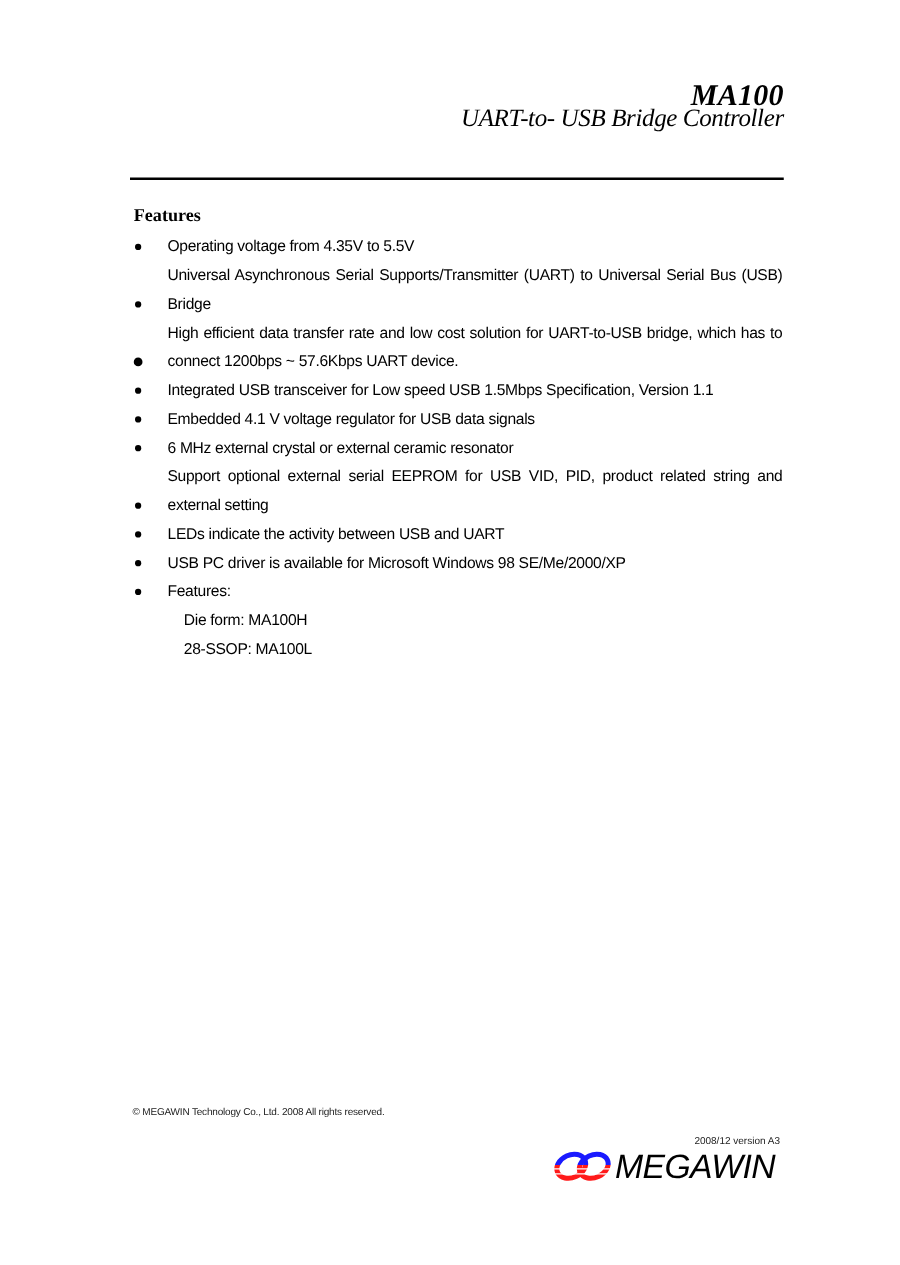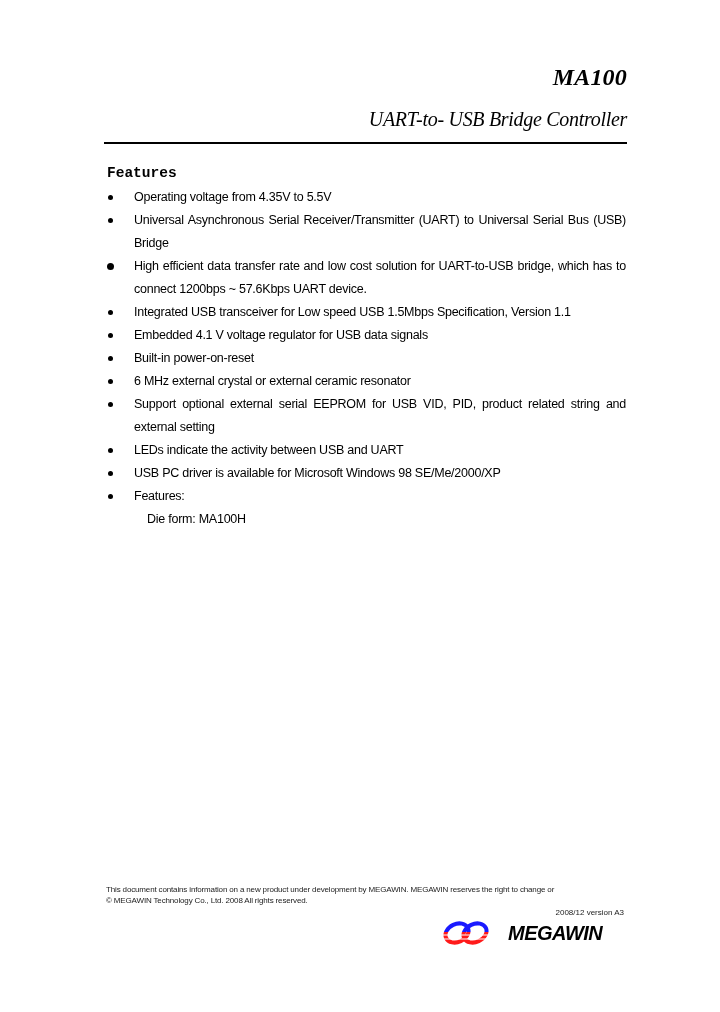--- a/index.html
+++ b/index.html
@@ -5,38 +5,38 @@
   html, body { margin: 0; padding: 0; background: #ffffff; }
   body { width: 720px; height: 1012px; position: relative; overflow: hidden; color: #000; }
   .page { position: absolute; left: 0; top: 0; width: 720px; height: 1012px; }
 
   .doc-title {
     position: absolute; right: 93px; top: 64px;
     font-family: "Liberation Serif", serif; font-style: italic; font-weight: bold;
     font-size: 24px; letter-spacing: 0.2px;
   }
   .doc-subtitle {
-    position: absolute; right: 93px; top: 108px;
+    position: absolute; right: 93px; top: 84px;
     font-family: "Liberation Serif", serif; font-style: italic;
     font-size: 20px; letter-spacing: -0.3px;
   }
   .rule {
     position: absolute; left: 104px; top: 142px; width: 523px; height: 2px; background: #000;
   }
 
   .features-heading {
     position: absolute; left: 107px; top: 165px;
-    font-family: Liberation Mono, monospace; font-weight: bold; font-size: 14.5px;
+    font-family: Liberation Serif, serif; font-weight: bold; font-size: 14.5px;
   }
   .features {
     position: absolute; left: 104px; top: 186px; width: 522px;
     font-family: "Liberation Sans", sans-serif; font-size: 12.5px; line-height: 23px;
     letter-spacing: -0.25px;
   }
-  .feature { display: flex; align-items: flex-start; }
+  .feature { display: flex; align-items: flex-end; }
   .bullet {
     flex: 0 0 30px; position: relative; height: 23px;
   }
   .bullet::before {
     content: ""; position: absolute; left: 4px; top: 9px; width: 5px; height: 5px;
     background: #000; border-radius: 50%;
   }
   .bullet.large::before { left: 3px; top: 8px; width: 7px; height: 7px; }
   .feature-text { flex: 1; text-align: justify; }
   .pkg-lines { padding-left: 43px; }
@@ -49,58 +49,54 @@
   }
   .footer-version {
     position: absolute; right: 96px; top: 908px;
     font-family: "Liberation Sans", sans-serif; font-size: 8px; color: #222;
   }
   .logo {
     position: absolute; left: 440px; top: 920px; height: 26px; display: flex; align-items: center;
   }
   .logo-mark { width: 52px; height: 26px; }
   .logo-text {
-    font-family: "Liberation Sans", sans-serif; font-weight: bold; font-style: italic;
-    font-size: 20px; letter-spacing: -0.5px; margin-left: 16px; line-height: 26px;
+    font-family: "Liberation Sans", sans-serif; font-weight: normal; font-style: italic;
+    font-size: 27px; letter-spacing: -0.5px; margin-left: 0; line-height: 26px;
   }
 </style>
 </head>
 <body>
 
 <div class="page">
   <div class="doc-title">MA100</div>
   <div class="doc-subtitle">UART-to- USB Bridge Controller</div>
   <div class="rule"></div>
 
   <div class="features-heading">Features</div>
 
   <div class="features">
     <div class="feature">
       <span class="bullet"></span>
       <span class="feature-text">Operating voltage from 4.35V to 5.5V</span>
     </div>
     <div class="feature">
       <span class="bullet"></span>
-      <span class="feature-text">Universal Asynchronous Serial Receiver/Transmitter (UART) to Universal Serial Bus (USB) Bridge</span>
+      <span class="feature-text">Universal Asynchronous Serial Supports/Transmitter (UART) to Universal Serial Bus (USB) Bridge</span>
     </div>
     <div class="feature">
       <span class="bullet large"></span>
       <span class="feature-text">High efficient data transfer rate and low cost solution for UART-to-USB bridge, which has to connect 1200bps ~ 57.6Kbps UART device.</span>
     </div>
     <div class="feature">
       <span class="bullet"></span>
       <span class="feature-text">Integrated USB transceiver for Low speed USB 1.5Mbps Specification, Version 1.1</span>
     </div>
     <div class="feature">
       <span class="bullet"></span>
       <span class="feature-text">Embedded 4.1 V voltage regulator for USB data signals</span>
-    </div>
-    <div class="feature">
-      <span class="bullet"></span>
-      <span class="feature-text">Built-in power-on-reset</span>
     </div>
     <div class="feature">
       <span class="bullet"></span>
       <span class="feature-text">6 MHz external crystal or external ceramic resonator</span>
     </div>
     <div class="feature">
       <span class="bullet"></span>
       <span class="feature-text">Support optional external serial EEPROM for USB VID, PID, product related string and external setting</span>
     </div>
     <div class="feature">
@@ -110,25 +106,25 @@
     <div class="feature">
       <span class="bullet"></span>
       <span class="feature-text">USB PC driver is available for Microsoft Windows 98 SE/Me/2000/XP</span>
     </div>
     <div class="feature">
       <span class="bullet"></span>
       <span class="feature-text">Features:</span>
     </div>
     <div class="pkg-lines">
       <span class="pkg-line">Die form:  MA100H</span>
+      <span class="pkg-line">28-SSOP: MA100L</span>
     </div>
   </div>
 
   <div class="footer-note">
-    <div>This document contains information on a new product under development by MEGAWIN. MEGAWIN reserves the right to change or</div>
     <div>© MEGAWIN Technology Co., Ltd. 2008 All rights reserved.</div>
   </div>
   <div class="footer-version">2008/12 version A3</div>
 
   <div class="logo">
     <svg class="logo-mark" viewBox="0 0 52 26">
       <defs>
         <clipPath id="topHalf">
             <rect x="0" y="0" width="52" height="12"></rect>
           </clipPath>

